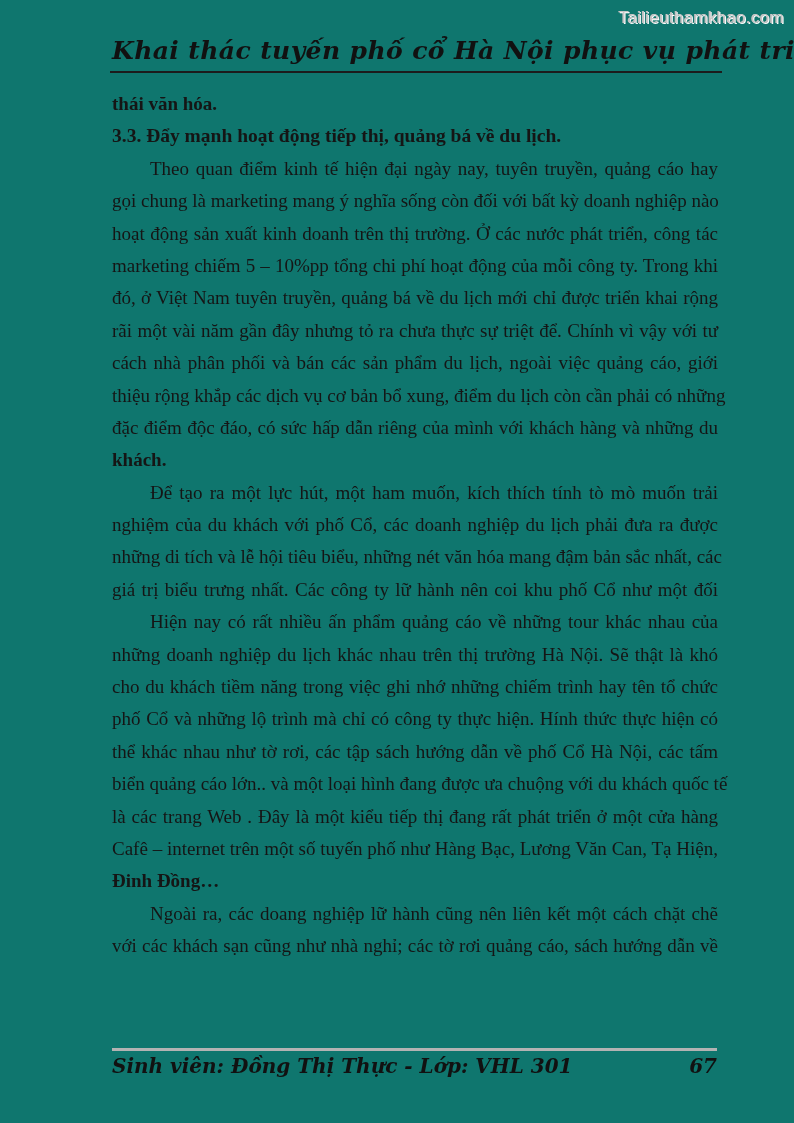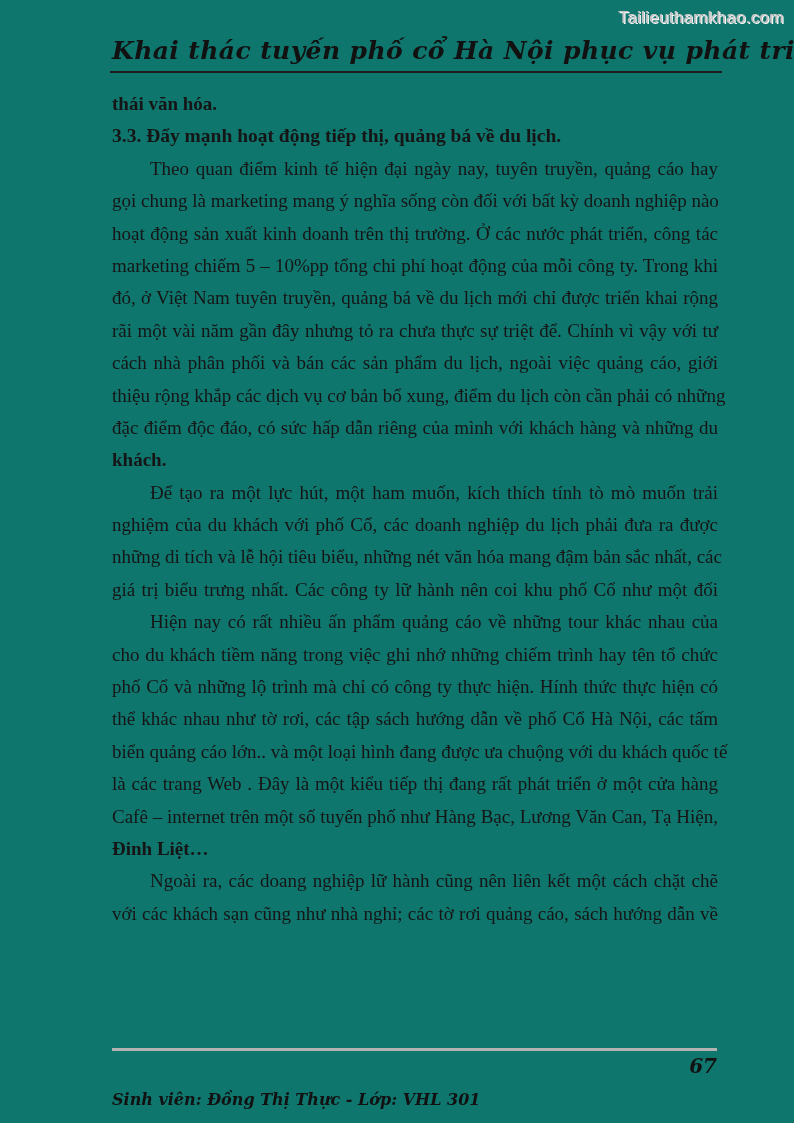--- a/index.html
+++ b/index.html
@@ -77,24 +77,23 @@
     height: 3px;
     background: #b3b3b3;
   }
   .footer-author {
     position: absolute;
     top: 1054px;
     left: 112px;
     font-family: "DejaVu Serif", serif;
     font-style: italic;
     font-weight: bold;
-    font-size: 16px;
+    font-size: 20px;
     color: #111111;
     white-space: nowrap;
-    margin-top: 36px;
   }
   .footer-page {
     position: absolute;
     top: 1054px;
     right: 77px;
     font-family: "DejaVu Serif", serif;
     font-style: italic;
     font-weight: bold;
     font-size: 20px;
     color: #111111;
@@ -122,27 +121,28 @@
       <div class="line">rãi một vài năm gần đây nhưng tỏ ra chưa thực sự triệt để. Chính vì vậy với tư</div>
       <div class="line">cách nhà phân phối và bán các sản phẩm du lịch, ngoài việc quảng cáo, giới</div>
       <div class="line">thiệu rộng khắp các dịch vụ cơ bản bổ xung, điểm du lịch còn cần phải có những</div>
       <div class="line">đặc điểm độc đáo, có sức hấp dẫn riêng của mình với khách hàng và những du</div>
       <div class="line end">khách.</div>
       <div class="line indent">Để tạo ra một lực hút, một ham muốn, kích thích tính tò mò muốn trải</div>
       <div class="line">nghiệm của du khách với phố Cổ, các doanh nghiệp du lịch phải đưa ra được</div>
       <div class="line">những di tích và lễ hội tiêu biểu, những nét văn hóa mang đậm bản sắc nhất, các</div>
       <div class="line">giá trị biểu trưng nhất. Các công ty lữ hành nên coi khu phố Cổ như một đối</div>
       <div class="line indent">Hiện nay có rất nhiều ấn phẩm quảng cáo về những tour khác nhau của</div>
+      <div class="line">những doanh nghiệp du lịch khác nhau trên thị trường Hà Nội. Sẽ thật là khó</div>
       <div class="line">cho du khách tiềm năng trong việc ghi nhớ những chiếm trình hay tên tổ chức</div>
       <div class="line">phố Cổ và những lộ trình mà chỉ có công ty thực hiện. Hính thức thực hiện có</div>
       <div class="line">thể khác nhau như tờ rơi, các tập sách hướng dẫn về phố Cổ Hà Nội, các tấm</div>
       <div class="line">biển quảng cáo lớn.. và một loại hình đang được ưa chuộng với du khách quốc tế</div>
       <div class="line">là các trang Web . Đây là một kiểu tiếp thị đang rất phát triển ở một cửa hàng</div>
       <div class="line">Cafê – internet trên một số tuyến phố như Hàng Bạc, Lương Văn Can, Tạ Hiện,</div>
-      <div class="line end">Đinh Liệt…</div>
+      <div class="line end">Đinh Đồng…</div>
       <div class="line indent">Ngoài ra, các doang nghiệp lữ hành cũng nên liên kết một cách chặt chẽ</div>
       <div class="line">với các khách sạn cũng như nhà nghỉ; các tờ rơi quảng cáo, sách hướng dẫn về</div>
     </div>
 
   <div class="footer-rule"></div>
 
   <div class="footer-author">Sinh viên: Đồng Thị Thực - Lớp: VHL 301</div>
 
   <div class="footer-page">67</div>
 

